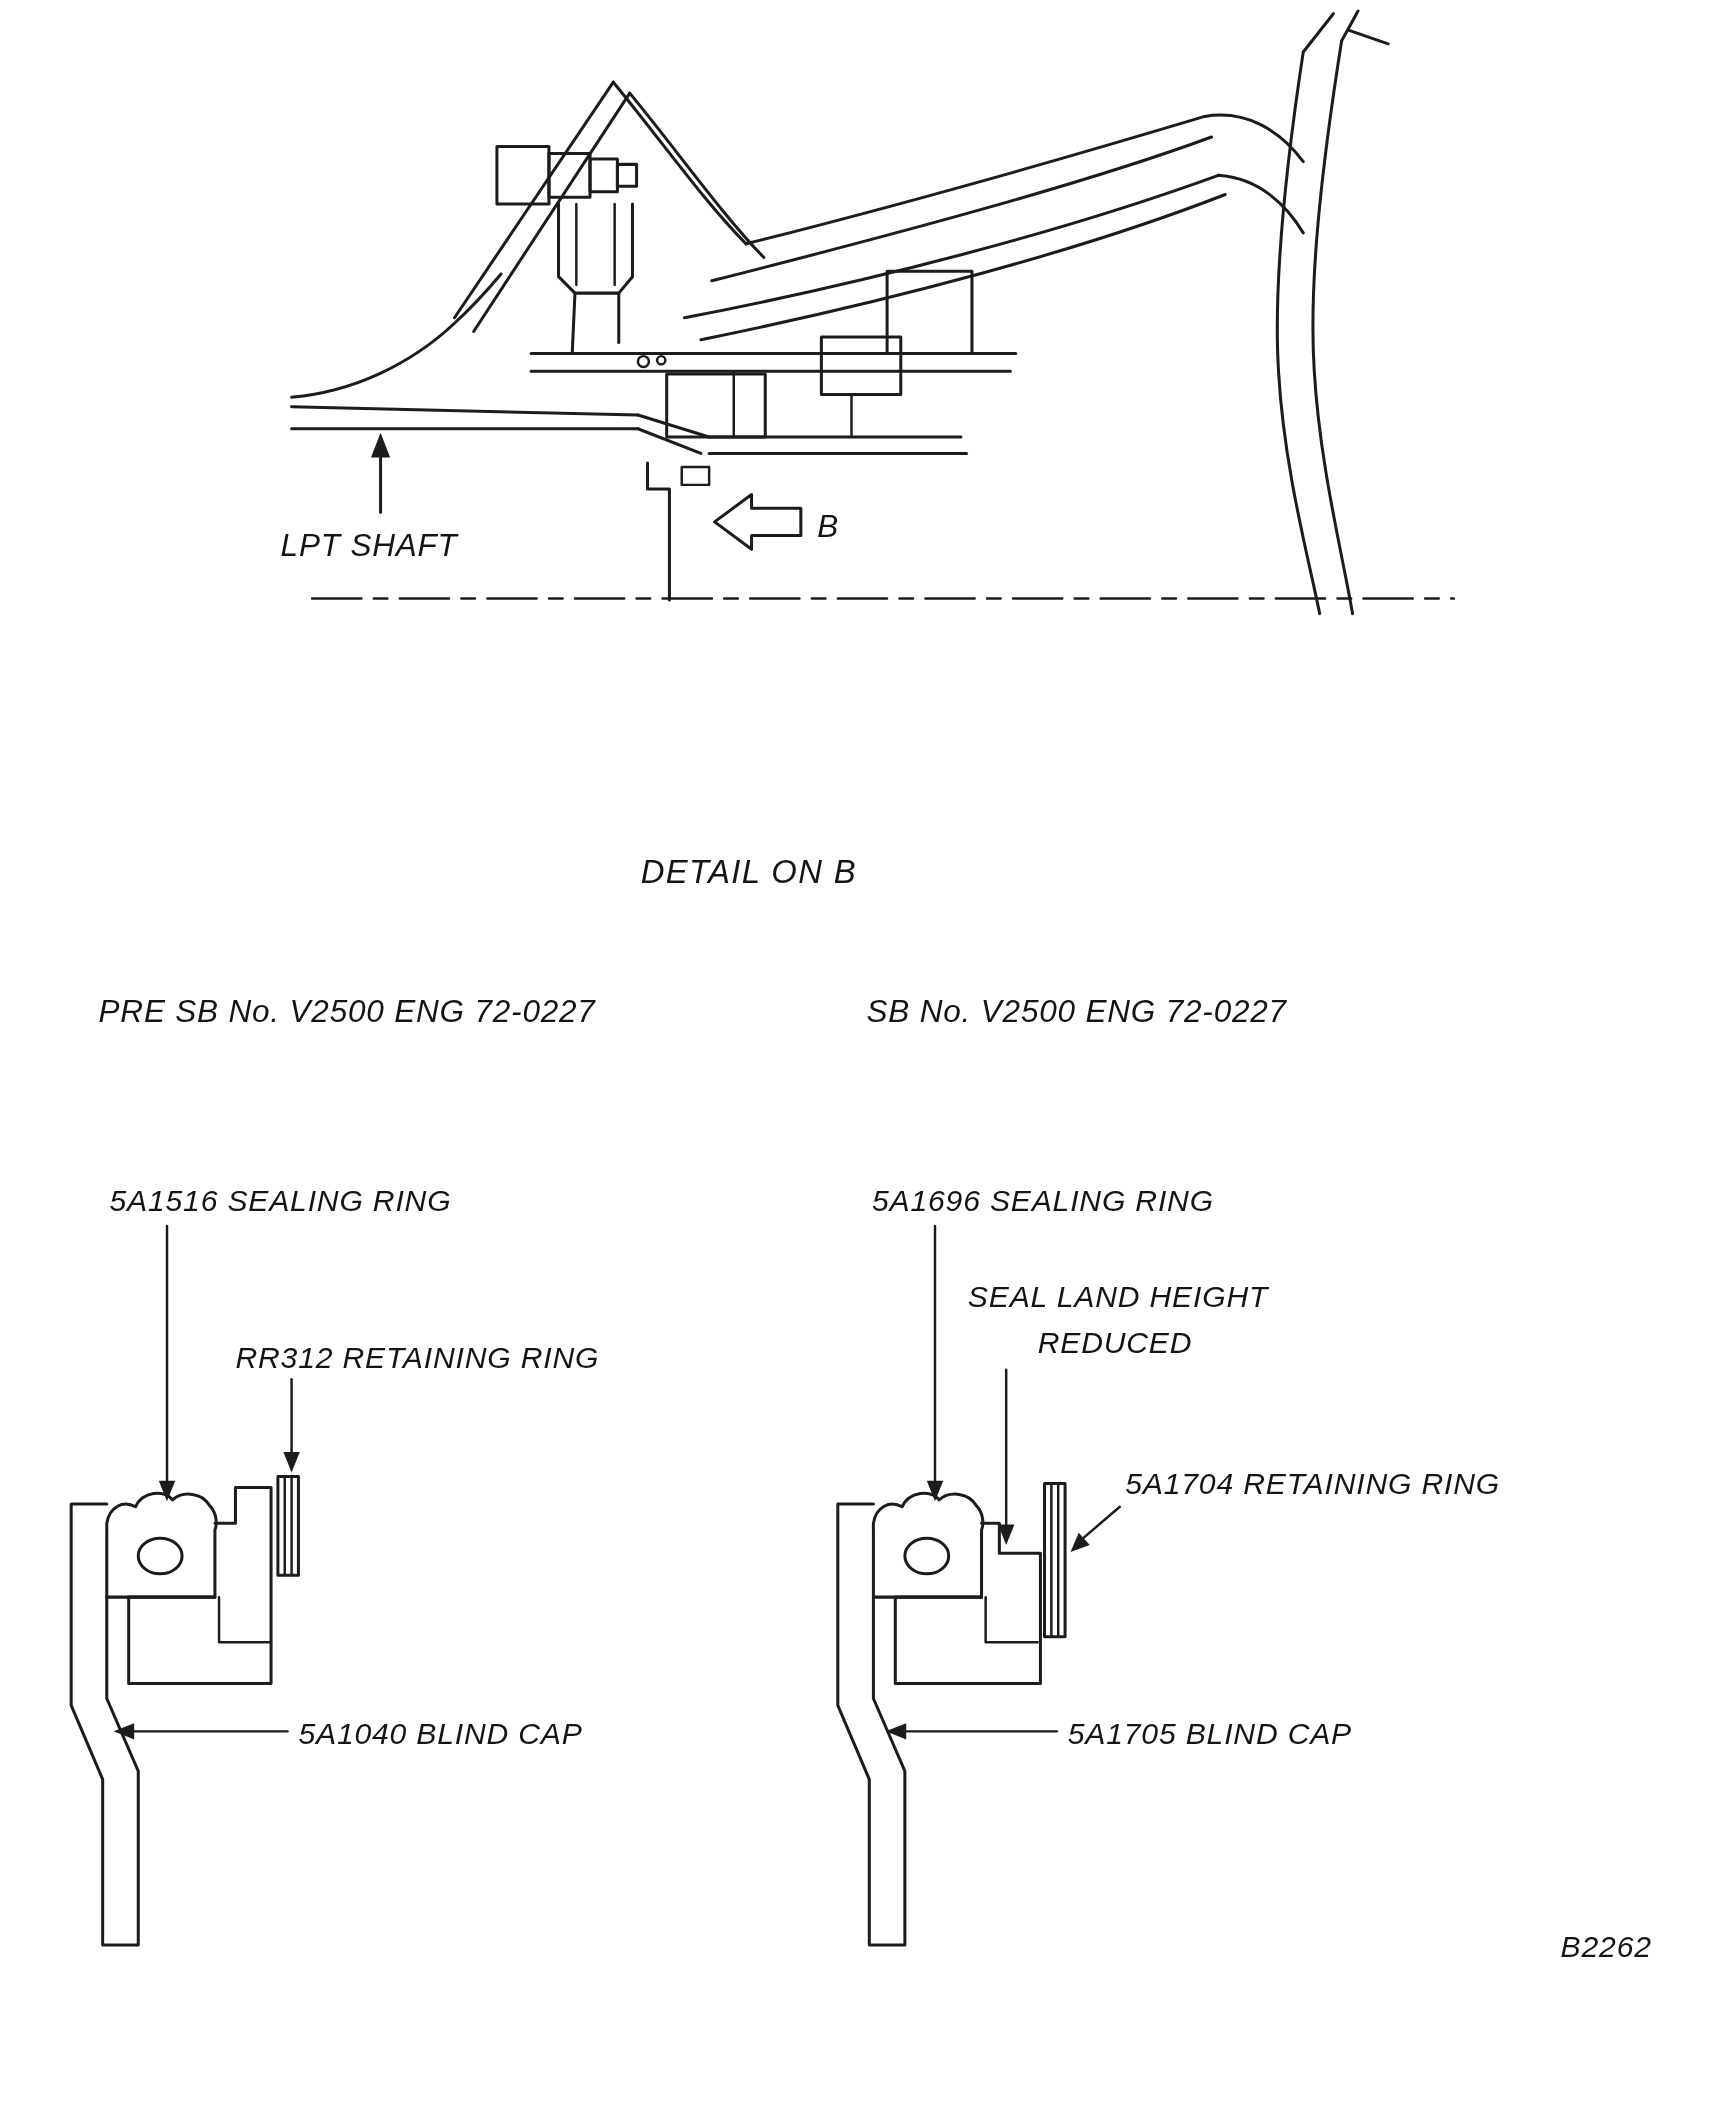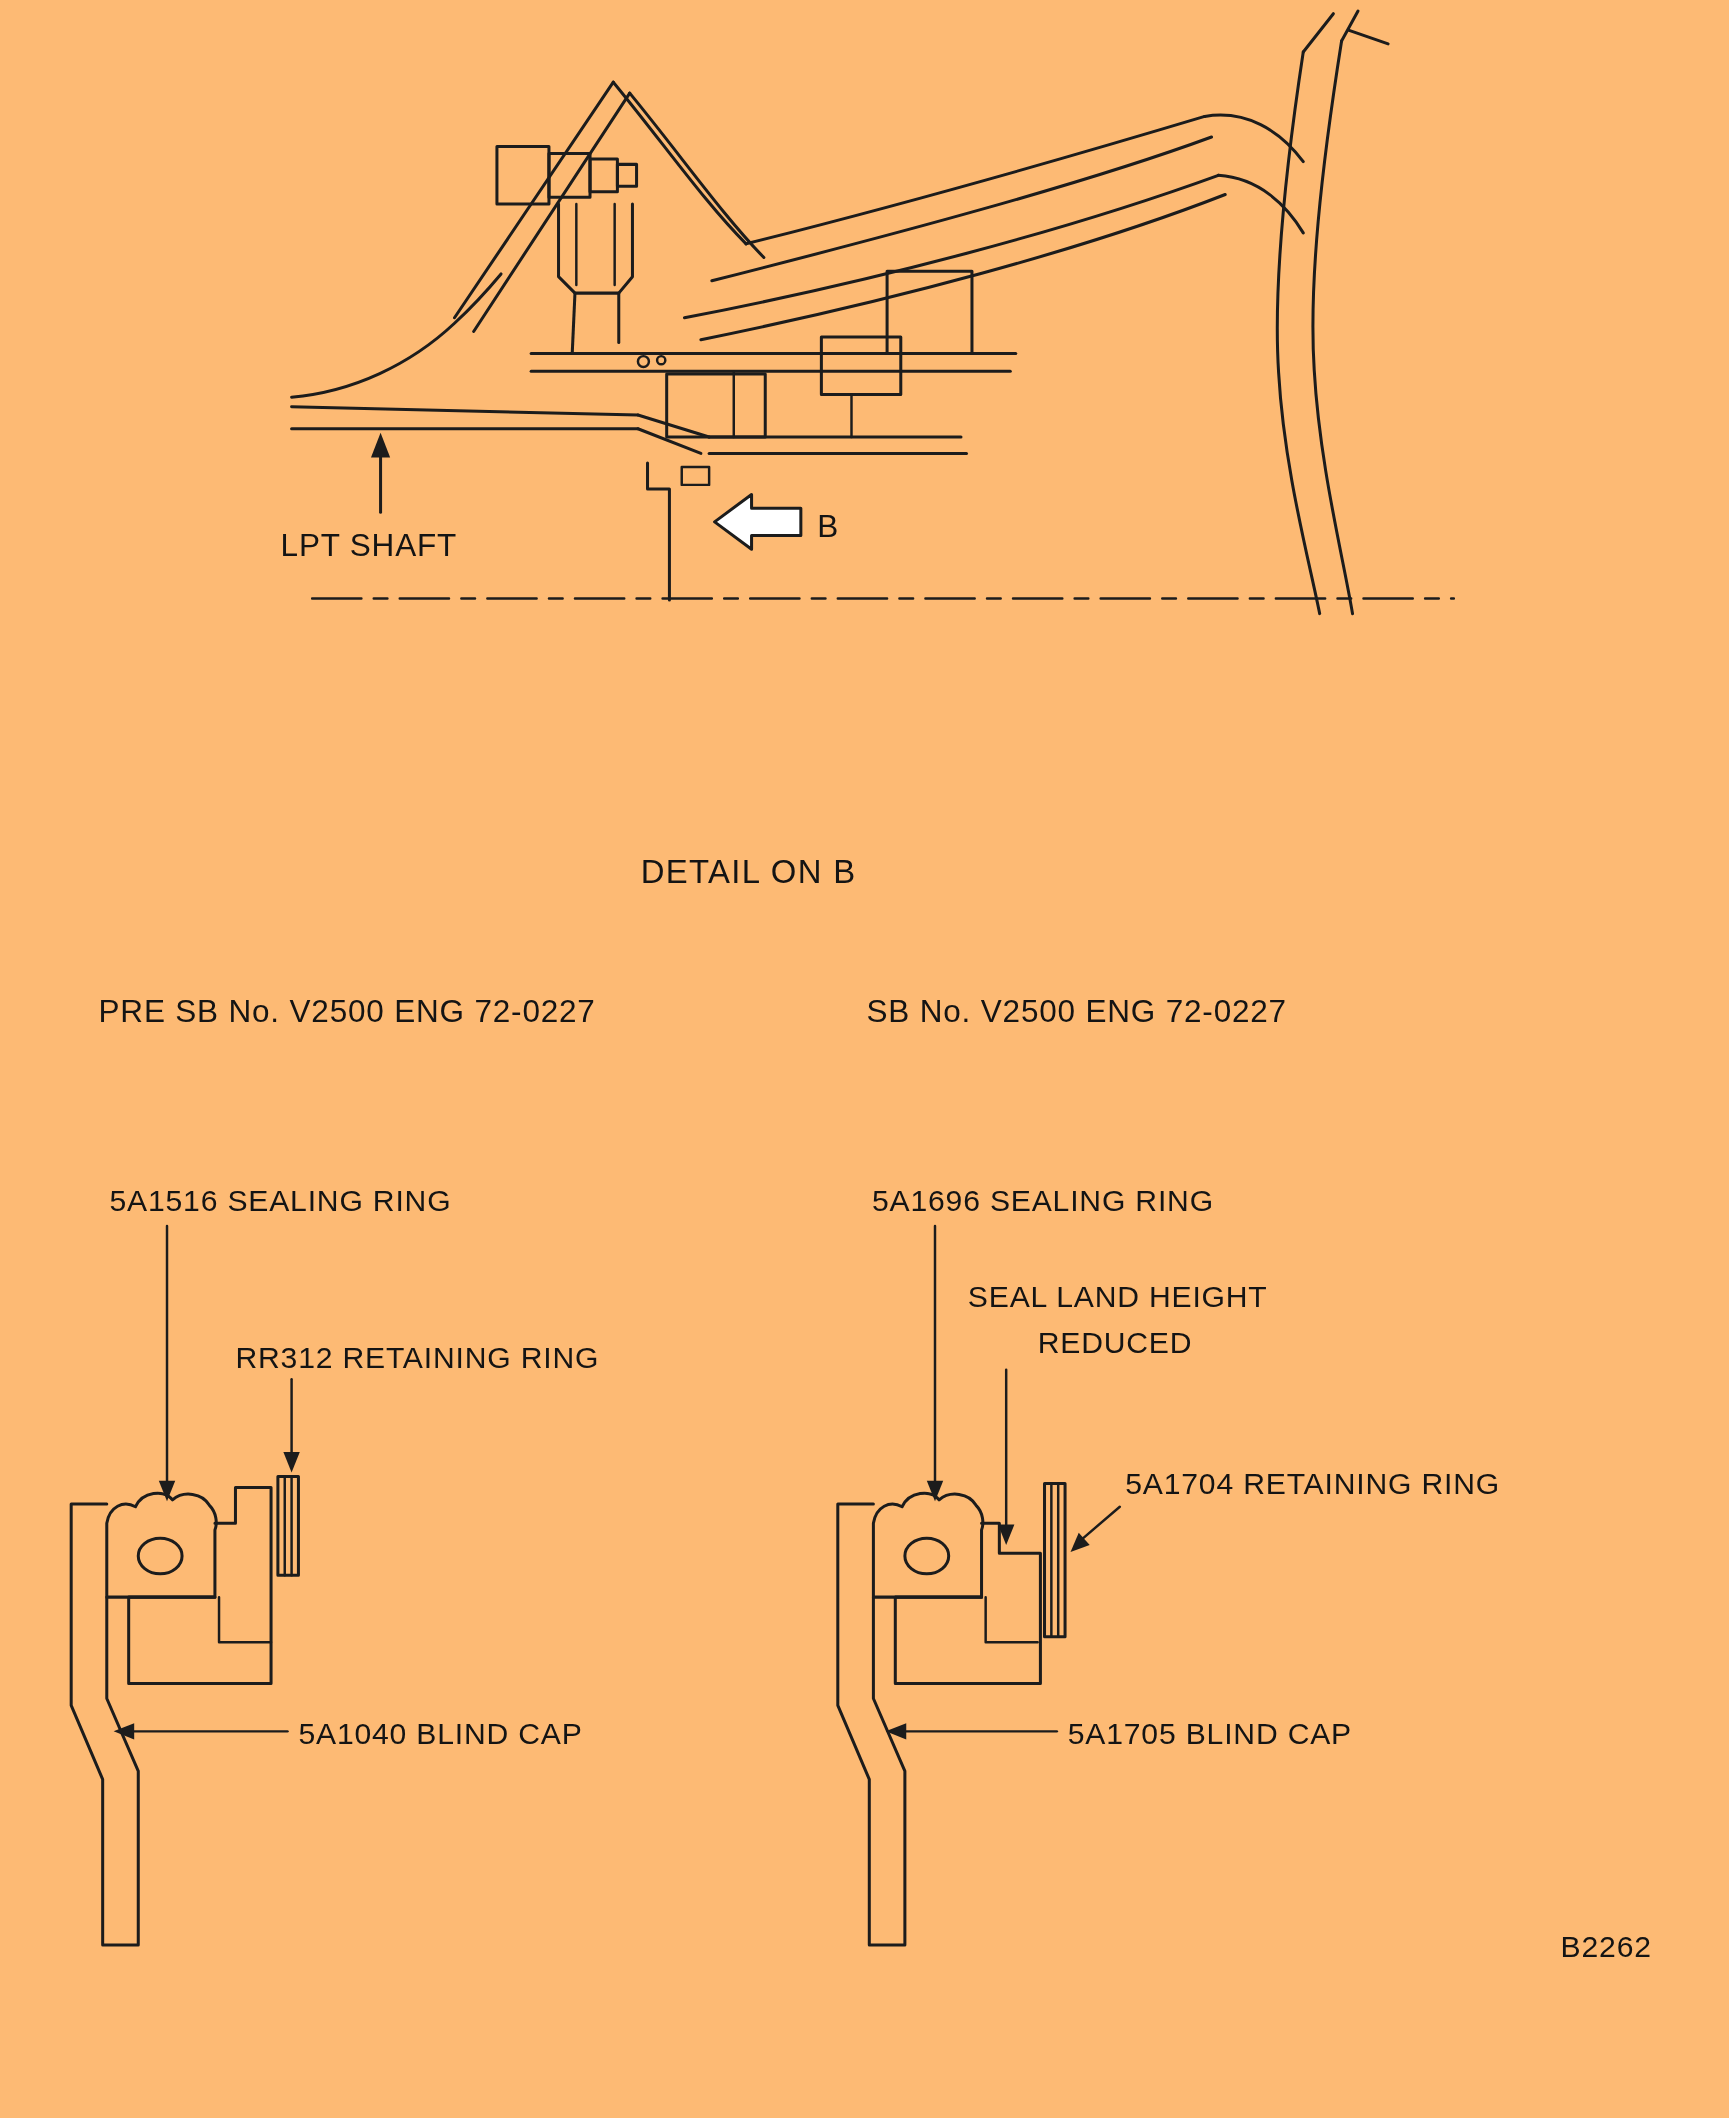--- a/index.html
+++ b/index.html
@@ -1,22 +1,23 @@
 <!DOCTYPE html>
 <html style="font-size:10.4px"><head>
 <meta charset="utf-8">
 <style>
   html,body{margin:0;padding:0;background:#e8e8e8;}
   .page{
     position:relative;
     width:1729px;
     height:2119px;
-    background:#fdba74;
+    background:#ffffff;
     margin:0 auto;
     overflow:hidden;
+    font-style:italic;
   }
   svg{position:absolute;left:0;top:0;}
   .ln{fill:none;stroke:#1c1c1c;stroke-width:2.2;stroke-linecap:round;stroke-linejoin:round;}
   .lnthin{fill:none;stroke:#1c1c1c;stroke-width:1.8;stroke-linecap:round;stroke-linejoin:round;}
   .solid{fill:#1c1c1c;stroke:none;}
   .white{fill:#ffffff;stroke:#1c1c1c;stroke-width:2.2;stroke-linejoin:round;}
   text{
     font-family:"Liberation Sans", sans-serif;
     fill:#141414;
     letter-spacing:0.6px;

